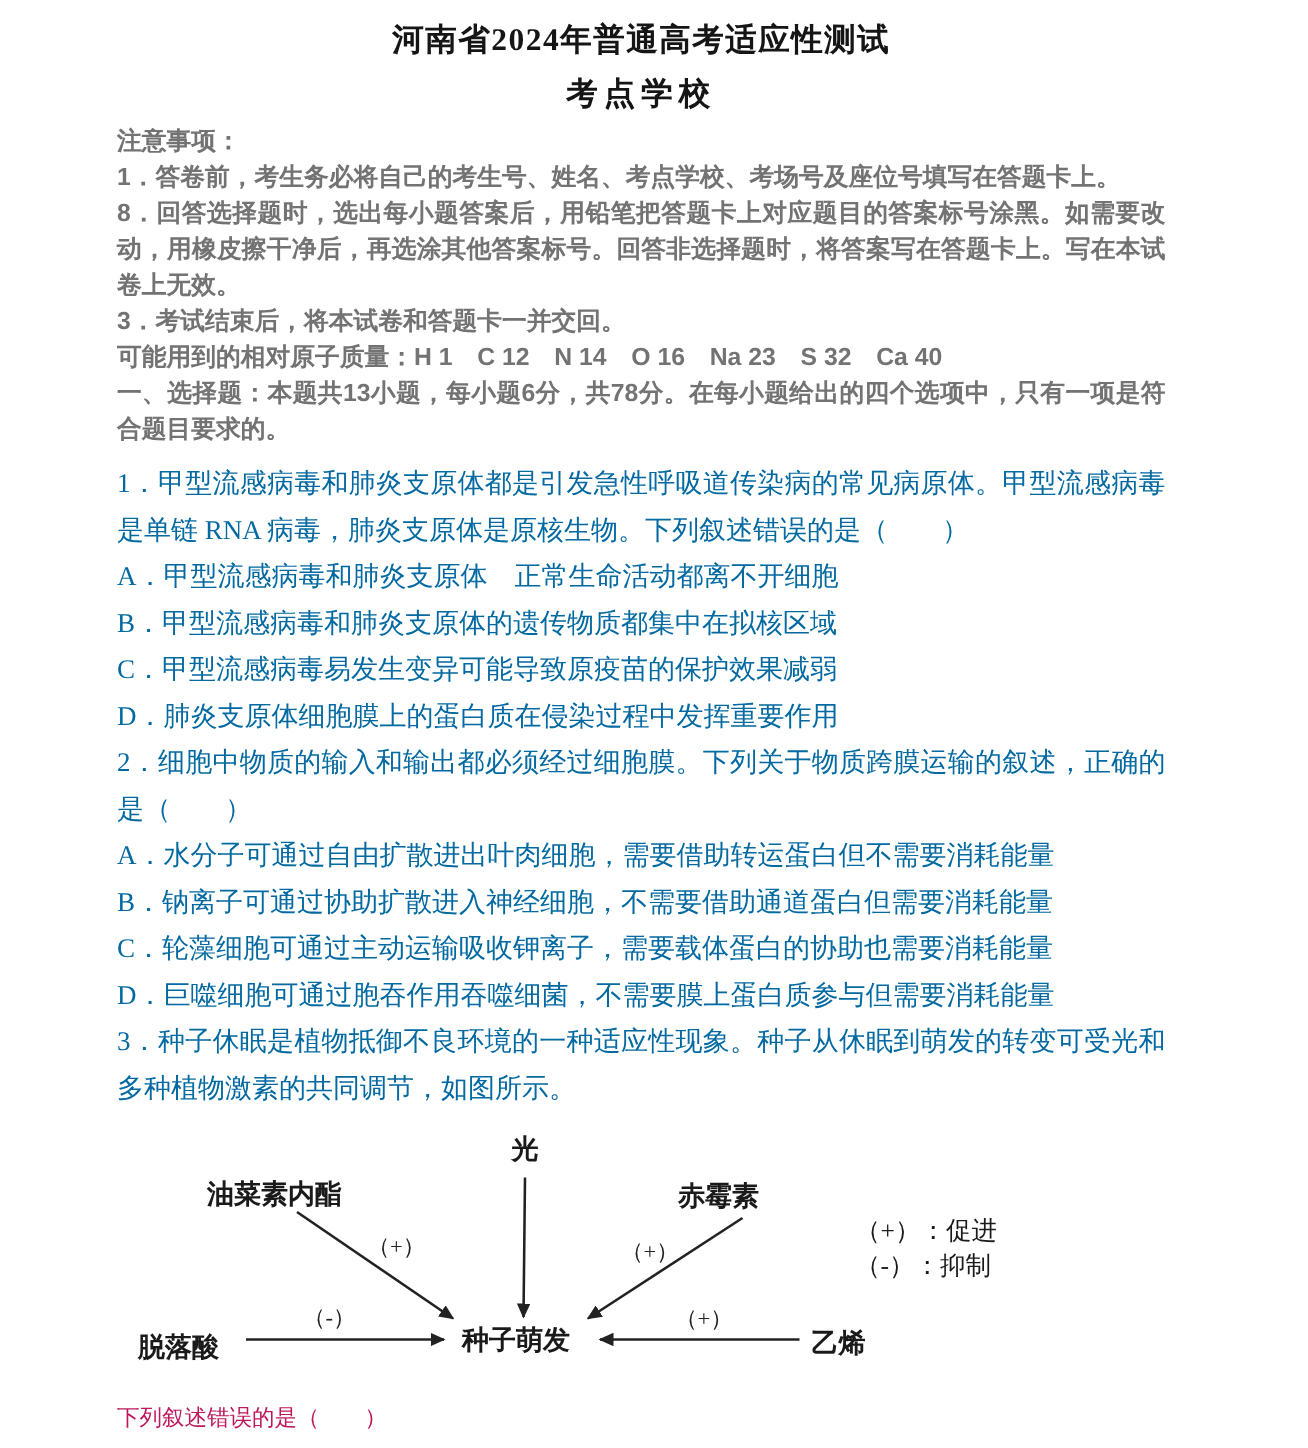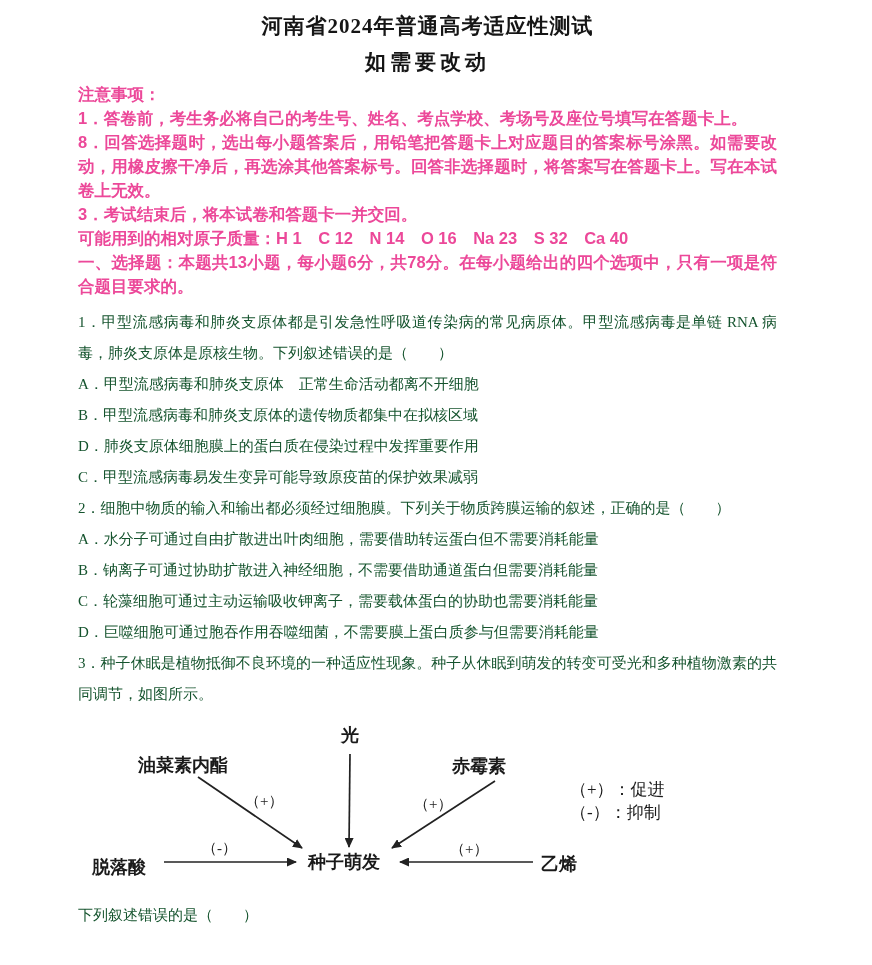--- a/index.html
+++ b/index.html
@@ -34,31 +34,31 @@
     text-align: center;
     font-size: 21px;
     font-weight: bold;
     color: #151515;
     letter-spacing: 4px;
     line-height: 28px;
   }
   .notice {
     font-family: "Liberation Sans", "DejaVu Sans", sans-serif;
     font-weight: bold;
-    color: #ec4899;
+    color: #737373;
     font-size: 16.5px;
     line-height: 24px;
     text-align: justify;
   }
   .notice p { margin: 0; }
   .questions {
     margin-top: 9px;
-    font-size: 15px;
+    font-size: 18px;
     line-height: 31px;
-    color: #14532d;
+    color: #0369a1;
     text-align: justify;
   }
   .questions p { margin: 0; }
   .diagram {
     position: relative;
     width: 717px;
     height: 172px;
     margin-top: 4px;
     color: #1d1d1d;
   }
@@ -85,47 +85,47 @@
     line-height: 23px;
     color: #1a1a1a;
     white-space: nowrap;
   }
   .diagram .legend p { margin: 0; }
   .diagram svg { position: absolute; left: 0; top: 0; }
   .tail {
     margin: 14px 0 0 0;
     font-size: 15px;
     line-height: 30px;
-    color: #14532d;
+    color: #be185d;
   }
 </style>
 </head>
 <body>
 
 <div class="page">
 
   <h1 class="title">河南省2024年普通高考适应性测试</h1>
-  <h2 class="subtitle">如需要改动</h2>
+  <h2 class="subtitle">考点学校</h2>
 
   <div class="notice">
     <p>注意事项：</p>
     <p>1．答卷前，考生务必将自己的考生号、姓名、考点学校、考场号及座位号填写在答题卡上。</p>
     <p>8．回答选择题时，选出每小题答案后，用铅笔把答题卡上对应题目的答案标号涂黑。如需要改动，用橡皮擦干净后，再选涂其他答案标号。回答非选择题时，将答案写在答题卡上。写在本试卷上无效。</p>
     <p>3．考试结束后，将本试卷和答题卡一并交回。</p>
     <p>可能用到的相对原子质量：H 1　C 12　N 14　O 16　Na 23　S 32　Ca 40</p>
     <p>一、选择题：本题共13小题，每小题6分，共78分。在每小题给出的四个选项中，只有一项是符合题目要求的。</p>
   </div>
 
   <div class="questions">
     <div>
       <p>1．甲型流感病毒和肺炎支原体都是引发急性呼吸道传染病的常见病原体。甲型流感病毒是单链 RNA 病毒，肺炎支原体是原核生物。下列叙述错误的是（　　）</p>
       <p>A．甲型流感病毒和肺炎支原体　正常生命活动都离不开细胞</p>
       <p>B．甲型流感病毒和肺炎支原体的遗传物质都集中在拟核区域</p>
+      <p>C．甲型流感病毒易发生变异可能导致原疫苗的保护效果减弱</p>
       <p>D．肺炎支原体细胞膜上的蛋白质在侵染过程中发挥重要作用</p>
-      <p>C．甲型流感病毒易发生变异可能导致原疫苗的保护效果减弱</p>
     </div>
     <div>
       <p>2．细胞中物质的输入和输出都必须经过细胞膜。下列关于物质跨膜运输的叙述，正确的是（　　）</p>
       <p>A．水分子可通过自由扩散进出叶肉细胞，需要借助转运蛋白但不需要消耗能量</p>
       <p>B．钠离子可通过协助扩散进入神经细胞，不需要借助通道蛋白但需要消耗能量</p>
       <p>C．轮藻细胞可通过主动运输吸收钾离子，需要载体蛋白的协助也需要消耗能量</p>
       <p>D．巨噬细胞可通过胞吞作用吞噬细菌，不需要膜上蛋白质参与但需要消耗能量</p>
     </div>
     <div>
       <p>3．种子休眠是植物抵御不良环境的一种适应性现象。种子从休眠到萌发的转变可受光和多种植物激素的共同调节，如图所示。</p>

